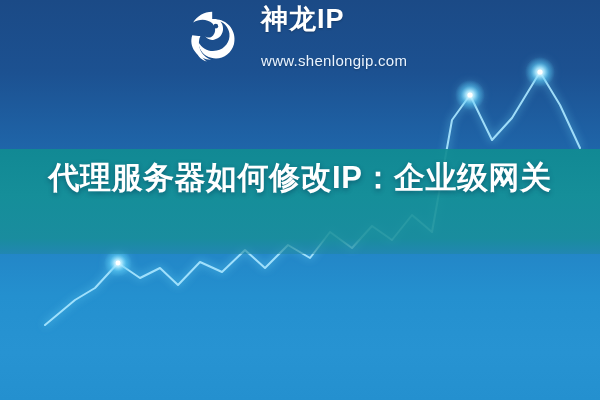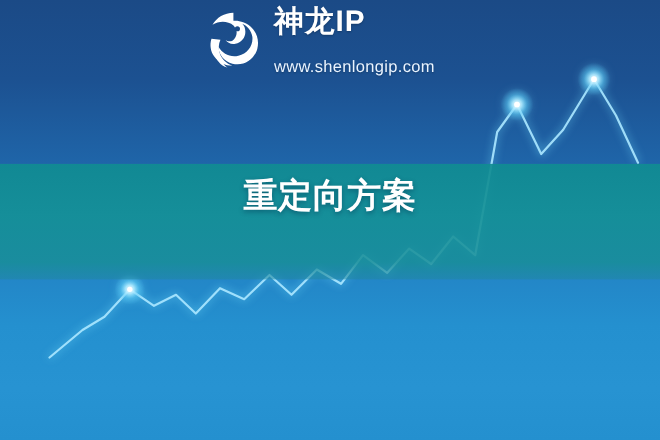--- a/index.html
+++ b/index.html
@@ -24,21 +24,21 @@
     position:absolute;left:0;top:149px;width:600px;height:105px;
     background:linear-gradient(180deg,
       rgba(16,140,146,.92) 0%,
       rgba(20,145,150,.90) 45%,
       rgba(24,142,152,.86) 85%,
       rgba(32,135,160,.55) 100%);
   }
   
   #logo{
     position:absolute;left:185px;top:6px;width:250px;height:62px;
-    display:flex;align-items:center;gap:6px;
+    display:flex;align-items:center;gap:18px;
   }
   #logo .mark{width:58px;height:58px;flex:0 0 58px;}
   #logo .words{display:flex;flex-direction:column;justify-content:center;line-height:1;}
   #logo .brand{
     color:#ffffff;font-size:27px;font-weight:700;letter-spacing:1px;
     text-shadow:0 1px 2px rgba(0,0,0,.25);
   }
   #logo .site{
     color:#eaf4ff;font-size:15px;font-weight:400;margin-top:20px;letter-spacing:.3px;
     text-shadow:0 1px 2px rgba(0,0,0,.25);
@@ -150,16 +150,16 @@
         <circle cx="34" cy="20" r="2.6" fill="#1b4a86"></circle>
       </g>
     </svg>
     <div class="words">
       <div class="brand">神龙IP</div>
       <div class="site">www.shenlongip.com</div>
     </div>
   </div>
 
   <div id="title">
-    <span class="l2">重定向方案</span>
+    <span class="l1">代理服务器如何修改IP：企业级网关</span>
   </div>
 
 </div>
 
 </body></html>

